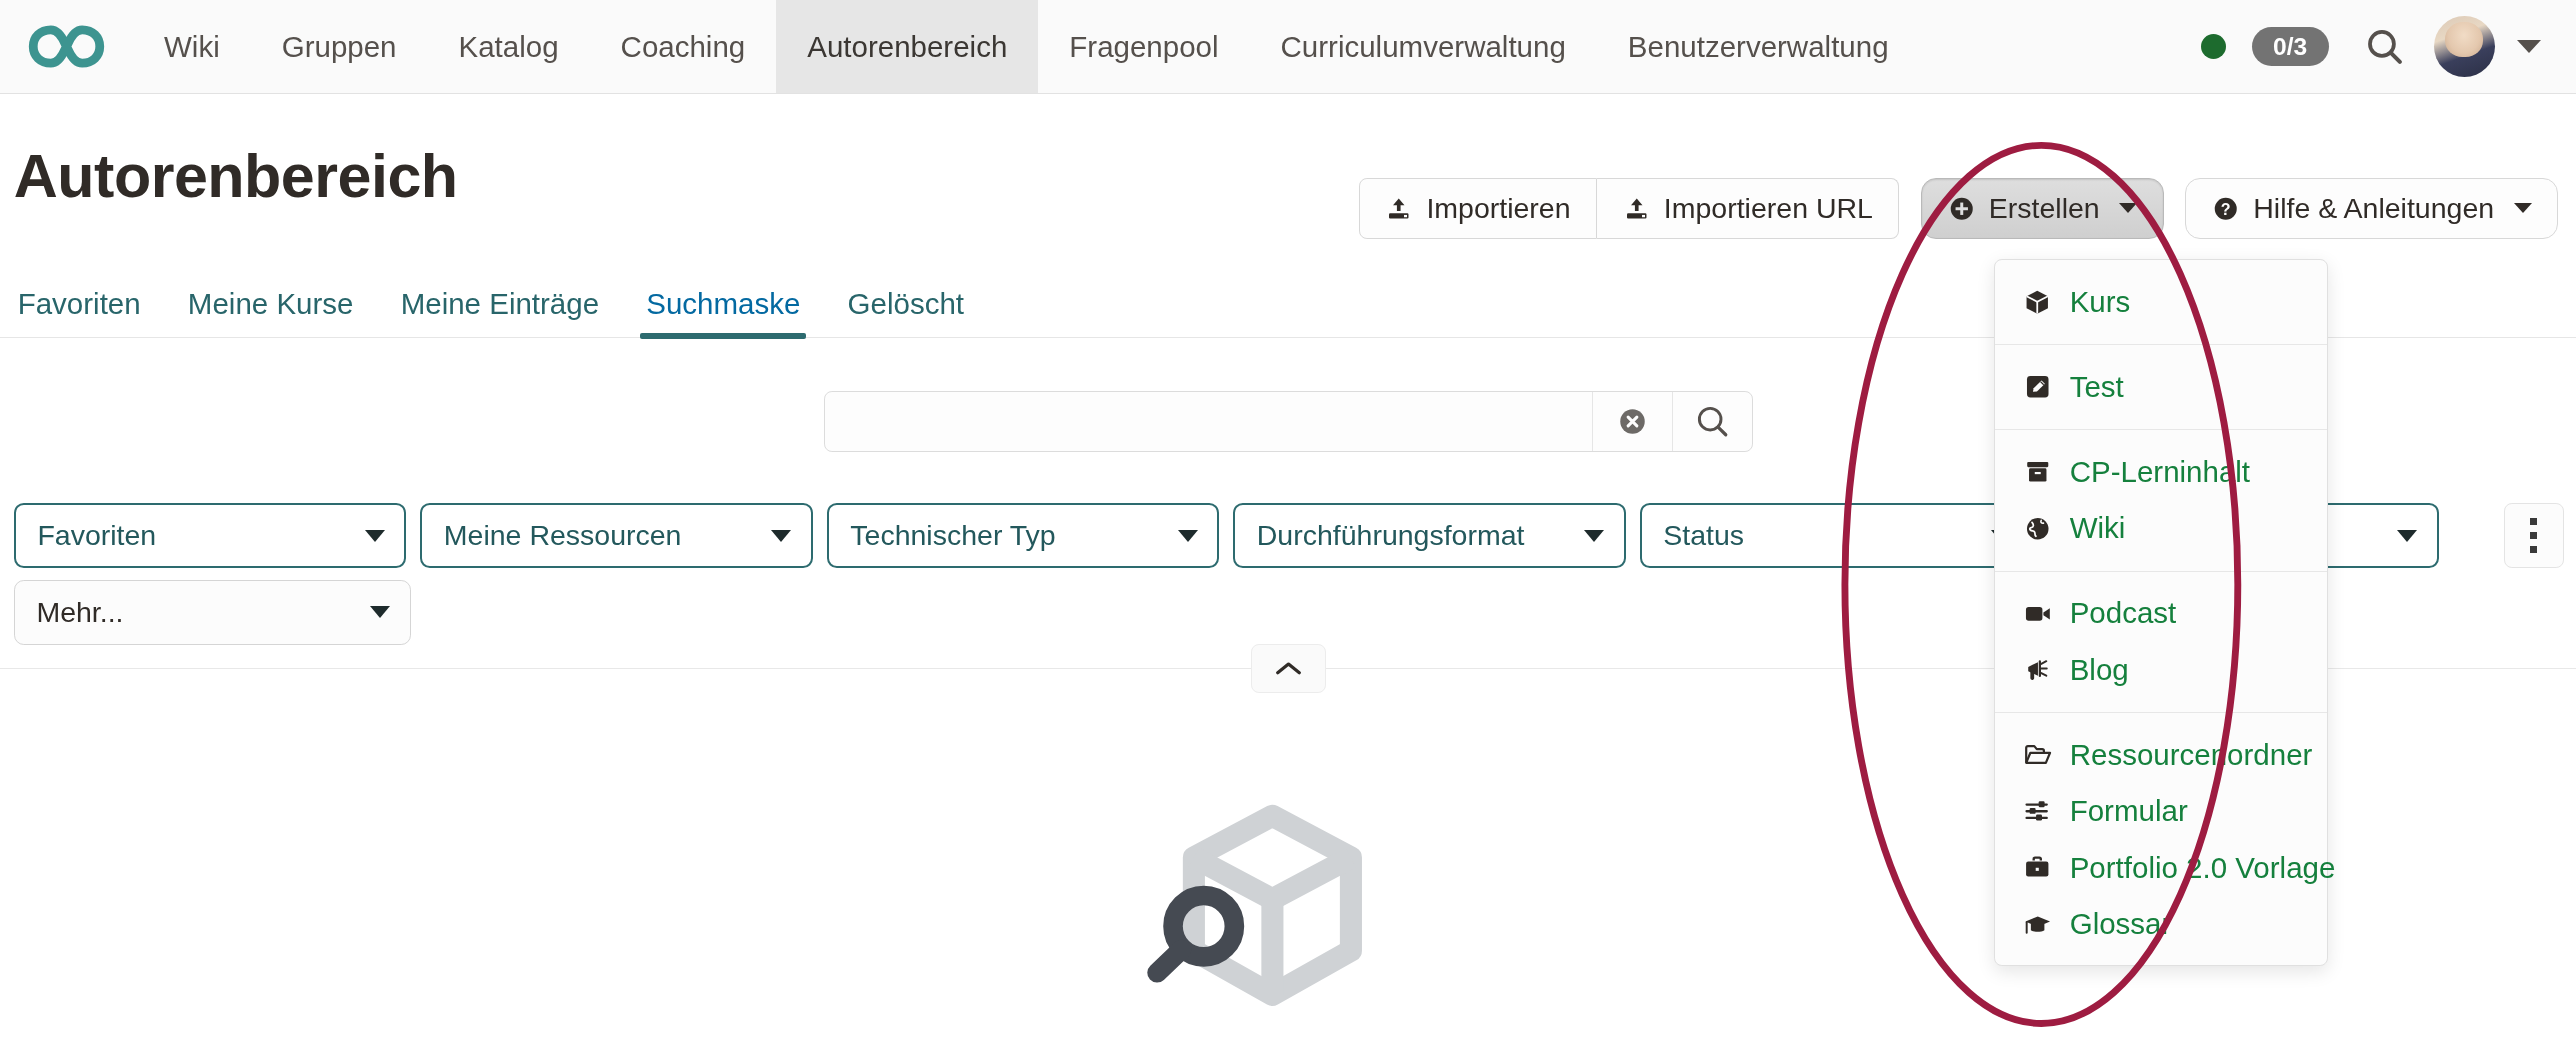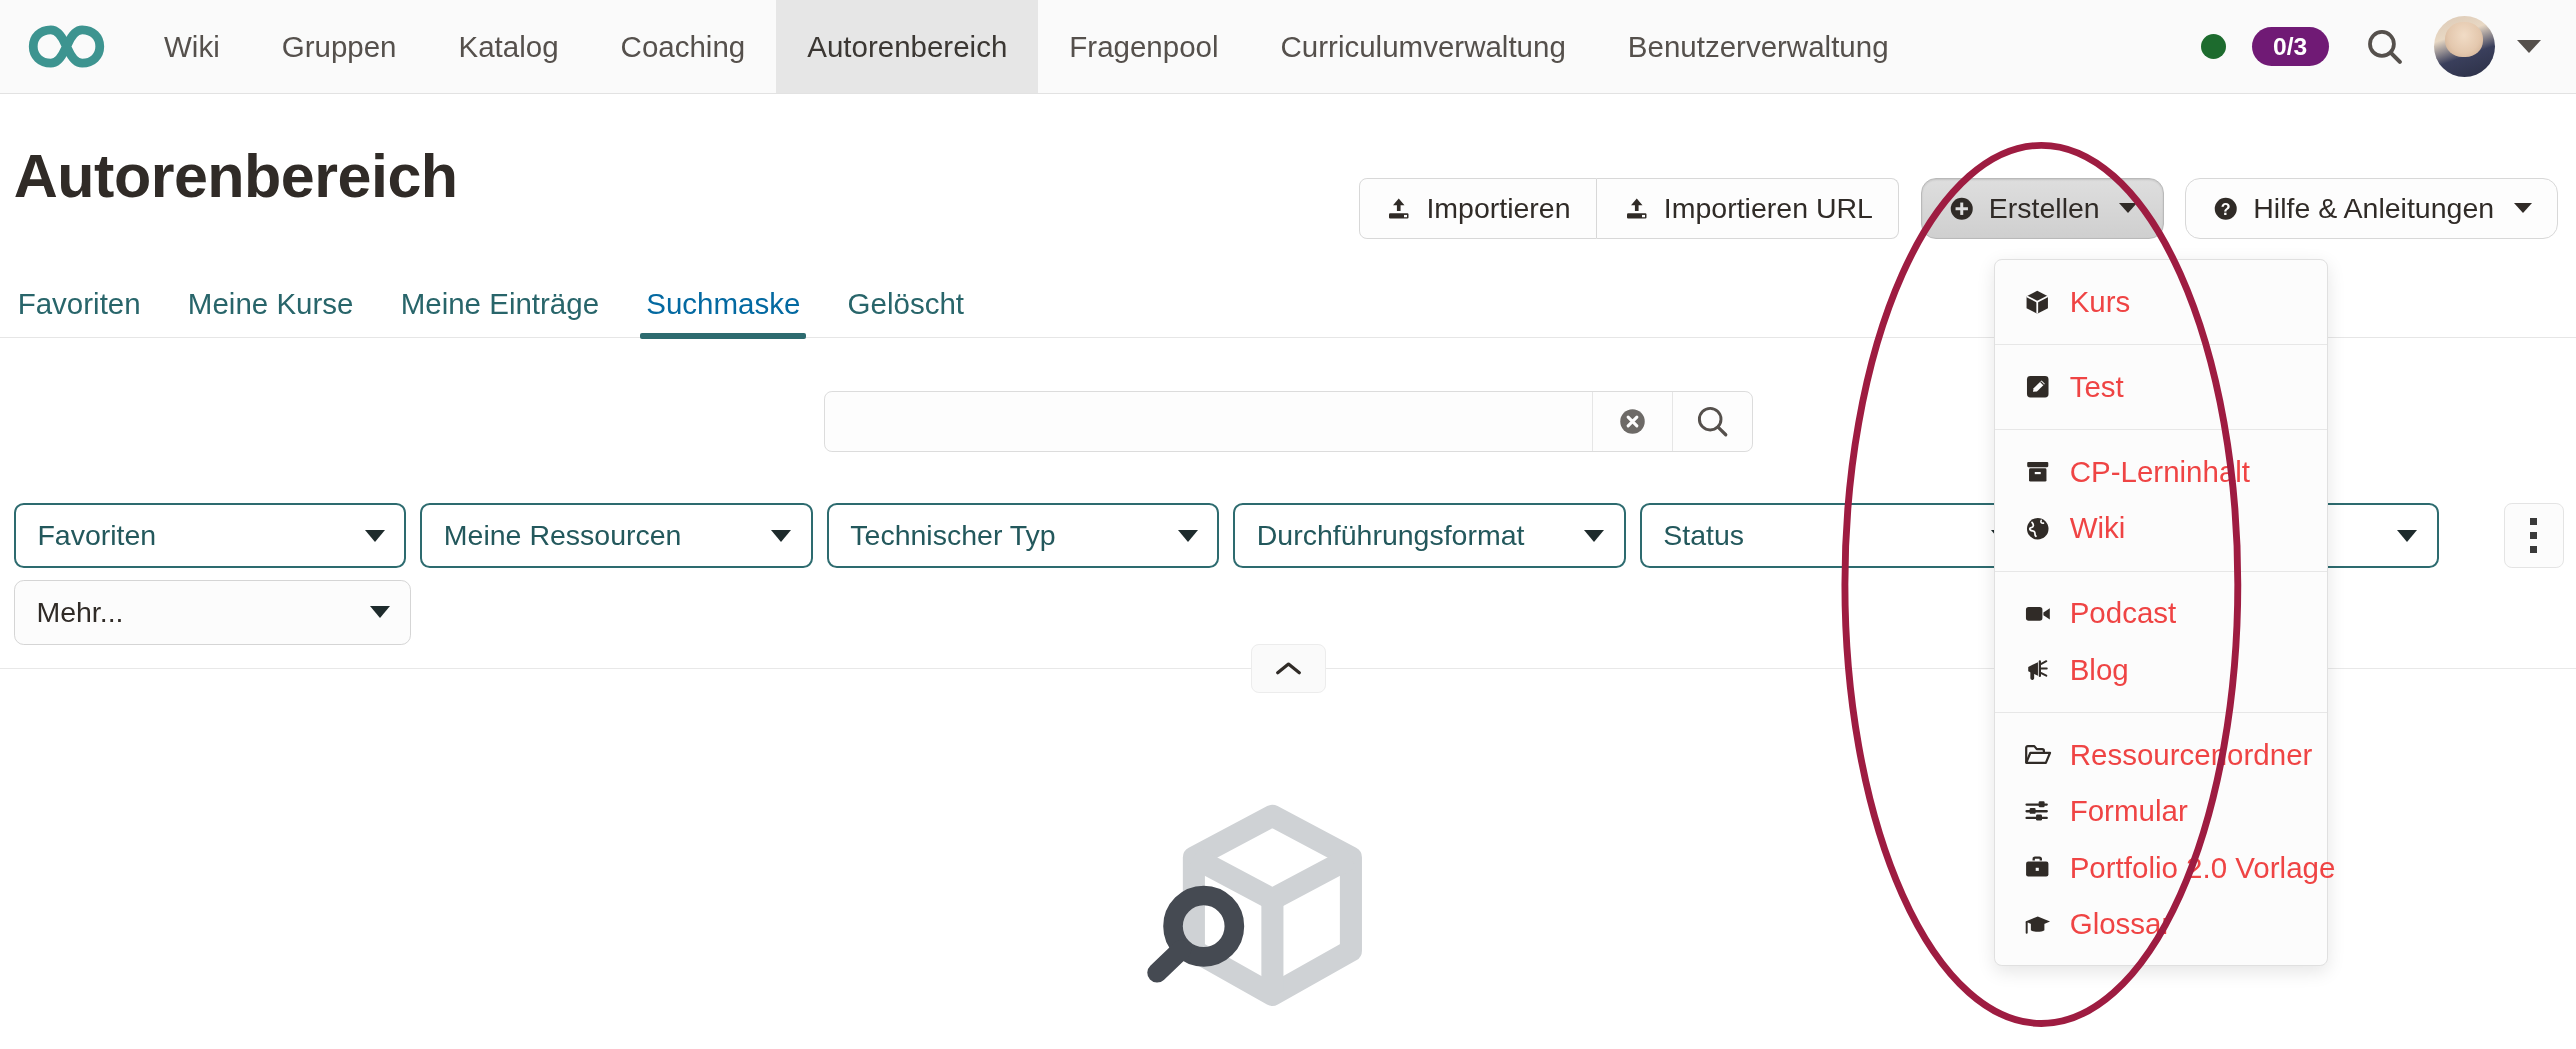--- a/index.html
+++ b/index.html
@@ -35,21 +35,21 @@
   .nav-item.active { background: #e6e6e6; color: #3b3733; }
   .nav-right {
     display: flex; align-items: center; gap: 0px;
     padding-right: 35px; flex: 0 0 auto;
   }
   .status-dot {
     width: 25.5px; height: 25.5px; border-radius: 50%; background: #1d6b2e;
     margin-right: 25.5px;
   }
   .count-badge {
-    background: #701a75; color: #fff; font-size: 24.6px; font-weight: bold;
+    background: #737373; color: #fff; font-size: 24.6px; font-weight: bold;
     border-radius: 23.6px; padding: 5.9px 21.6px; line-height: 1.1;
     margin-right: 35px;
   }
   .nav-icon-btn {
     display: flex; align-items: center; justify-content: center;
     cursor: pointer; margin-right: 29.5px;
   }
   .avatar {
     width: 61px; height: 61px; border-radius: 50%; overflow: hidden;
     margin-right: 21.6px; flex: 0 0 auto;
@@ -198,21 +198,21 @@
 
   
   .dropdown-menu {
     position: absolute; top: 259px; left: 1994px; width: 334px;
     background: #fcfcfc; border: 1px solid #e0e0e0; border-radius: 7.9px;
     box-shadow: 0 5.9px 17.7px rgba(0,0,0,.10);
     padding: 13.8px 0 11.8px 0; z-index: 40;
   }
   .dd-item {
     display: flex; align-items: center; gap: 17.7px;
-    padding: 9.8px 27.5px; font-size: 29.5px; color: #ef4444; cursor: pointer;
+    padding: 9.8px 27.5px; font-size: 29.5px; color: #15803d; cursor: pointer;
     white-space: nowrap; line-height: 1.25;
   }
   .dd-ico {
     width: 29.5px; display: flex; align-items: center; justify-content: center;
     flex: 0 0 29.5px;
   }
   .dd-div { height: 1px; background: #e7e7e7; margin: 13.8px 0; }
 
   
   .annotation {

